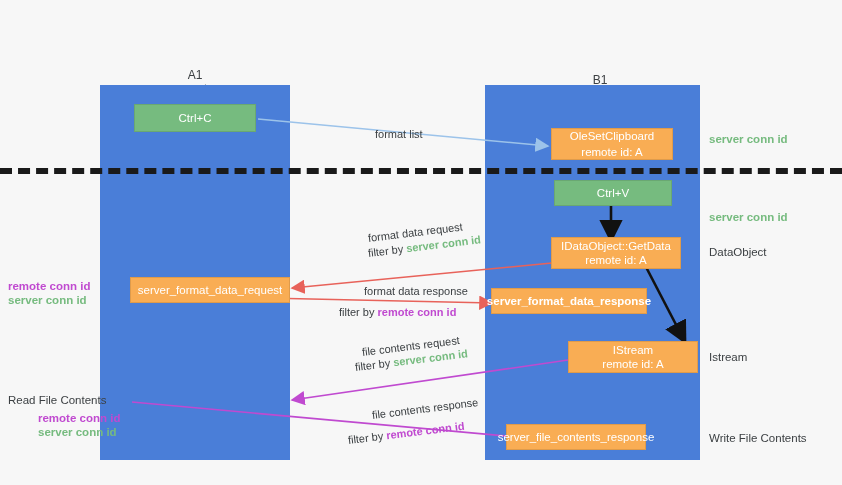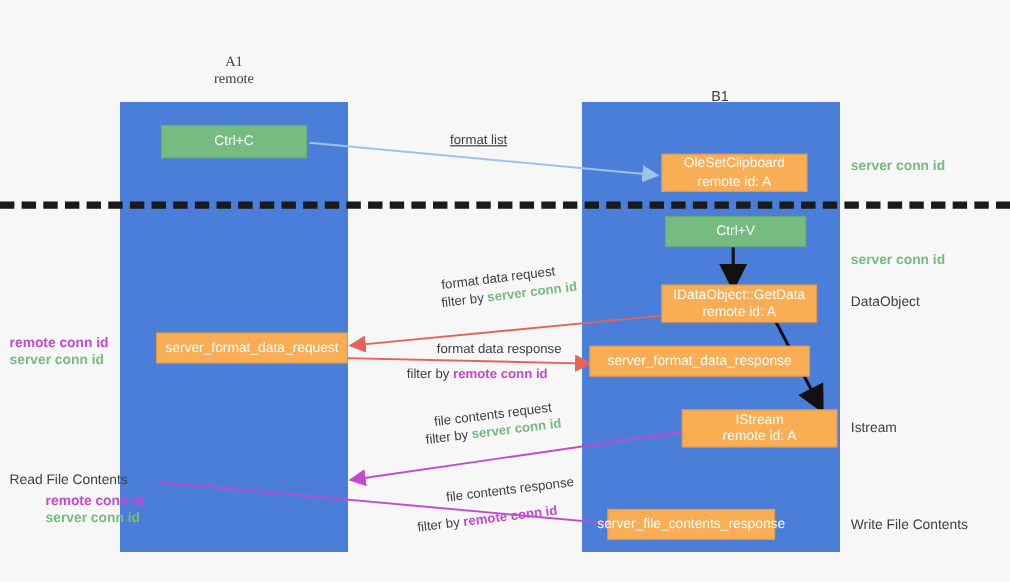--- a/index.html
+++ b/index.html
@@ -87,21 +87,21 @@
     border-top: 6px dashed #1a1a1a;
     box-sizing: border-box;
   }
 </style>
 </head>
 <body>
 
 <div id="canvas">
 
 
-  <div class="col-head" style="left:115px; top:44px;font-family:Liberation Serif, serif;">
+  <div class="col-head" style="left:115px; top:68px;">
     <div>A1</div>
     <div>remote</div>
   </div>
   <div class="col-head" style="left:520px; top:48px;margin-top:25px;">
     <div>B1</div>
     <div>connection</div>
   </div>
 
   <div class="lane" style="left:100px; top:85px; width:190px; height:375px;"></div>
   <div class="lane" style="left:485px; top:85px; width:215px; height:375px;"></div>
@@ -157,32 +157,32 @@
 
   <div class="node orange" style="left:568px; top:341px; width:130px; height:32px;">
     <div>IStream</div>
     <div>remote id: A</div>
   </div>
 
   <div class="node orange" style="left:130px; top:277px; width:160px; height:26px;">
     <div>server_format_data_request</div>
   </div>
 
-  <div class="node orange" style="left:491px; top:288px; width:184px; height:26px;">
+  <div class="node orange" style="left:491px; top:288px; width:156px; height:26px;font-weight:bold;">
     <div>server_format_data_response</div>
   </div>
 
 
   <div class="node orange" style="left:506px; top:424px; width:140px; height:26px;align-items:center;">
     <div>server_file_contents_response</div>
   </div>
 
   <div class="dashline"></div>
 
-  <div class="edge-label" style="left:375px; top:110px;text-decoration:underline;">format list</div>
+  <div class="edge-label" style="left:375px; top:127px;">format list</div>
 
   <div class="edge-label rot" style="left:368px; top:231px;">format data request</div>
   <div class="edge-label rot" style="left:368px; top:246px;">
     <span class="plain">filter by </span><span class="g">server conn id</span>
   </div>
 
   <div class="edge-label" style="left:364px; top:284px;">format data response</div>
   <div class="edge-label" style="left:339px; top:305px;">
     <span class="plain">filter by </span><span class="p">remote conn id</span>
   </div>

